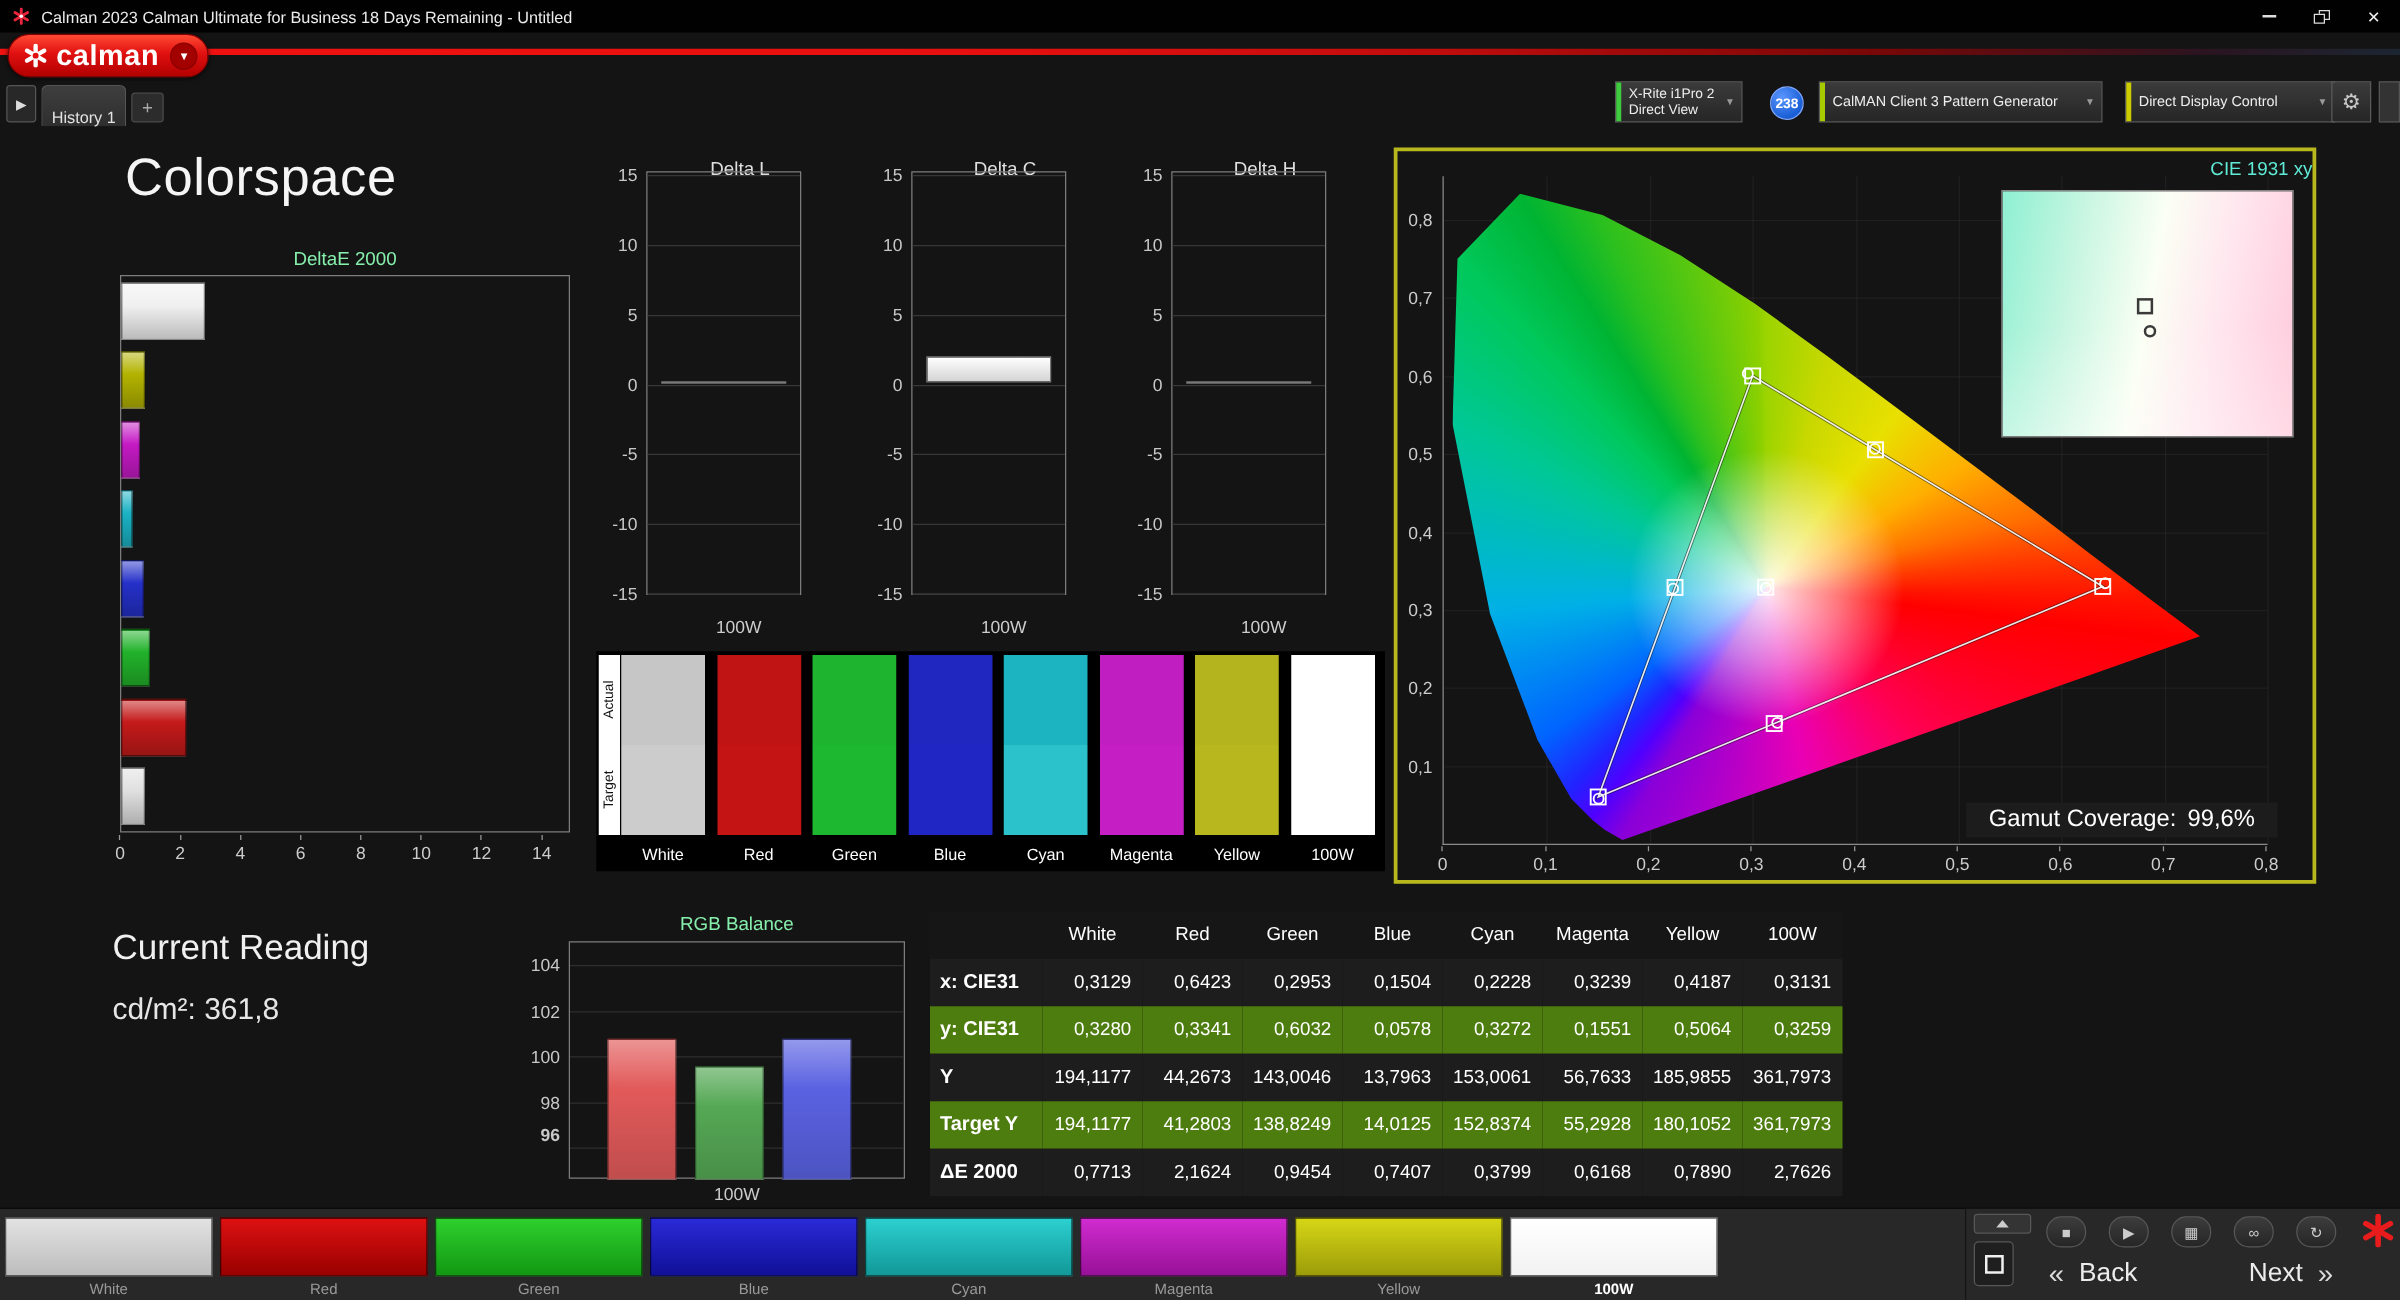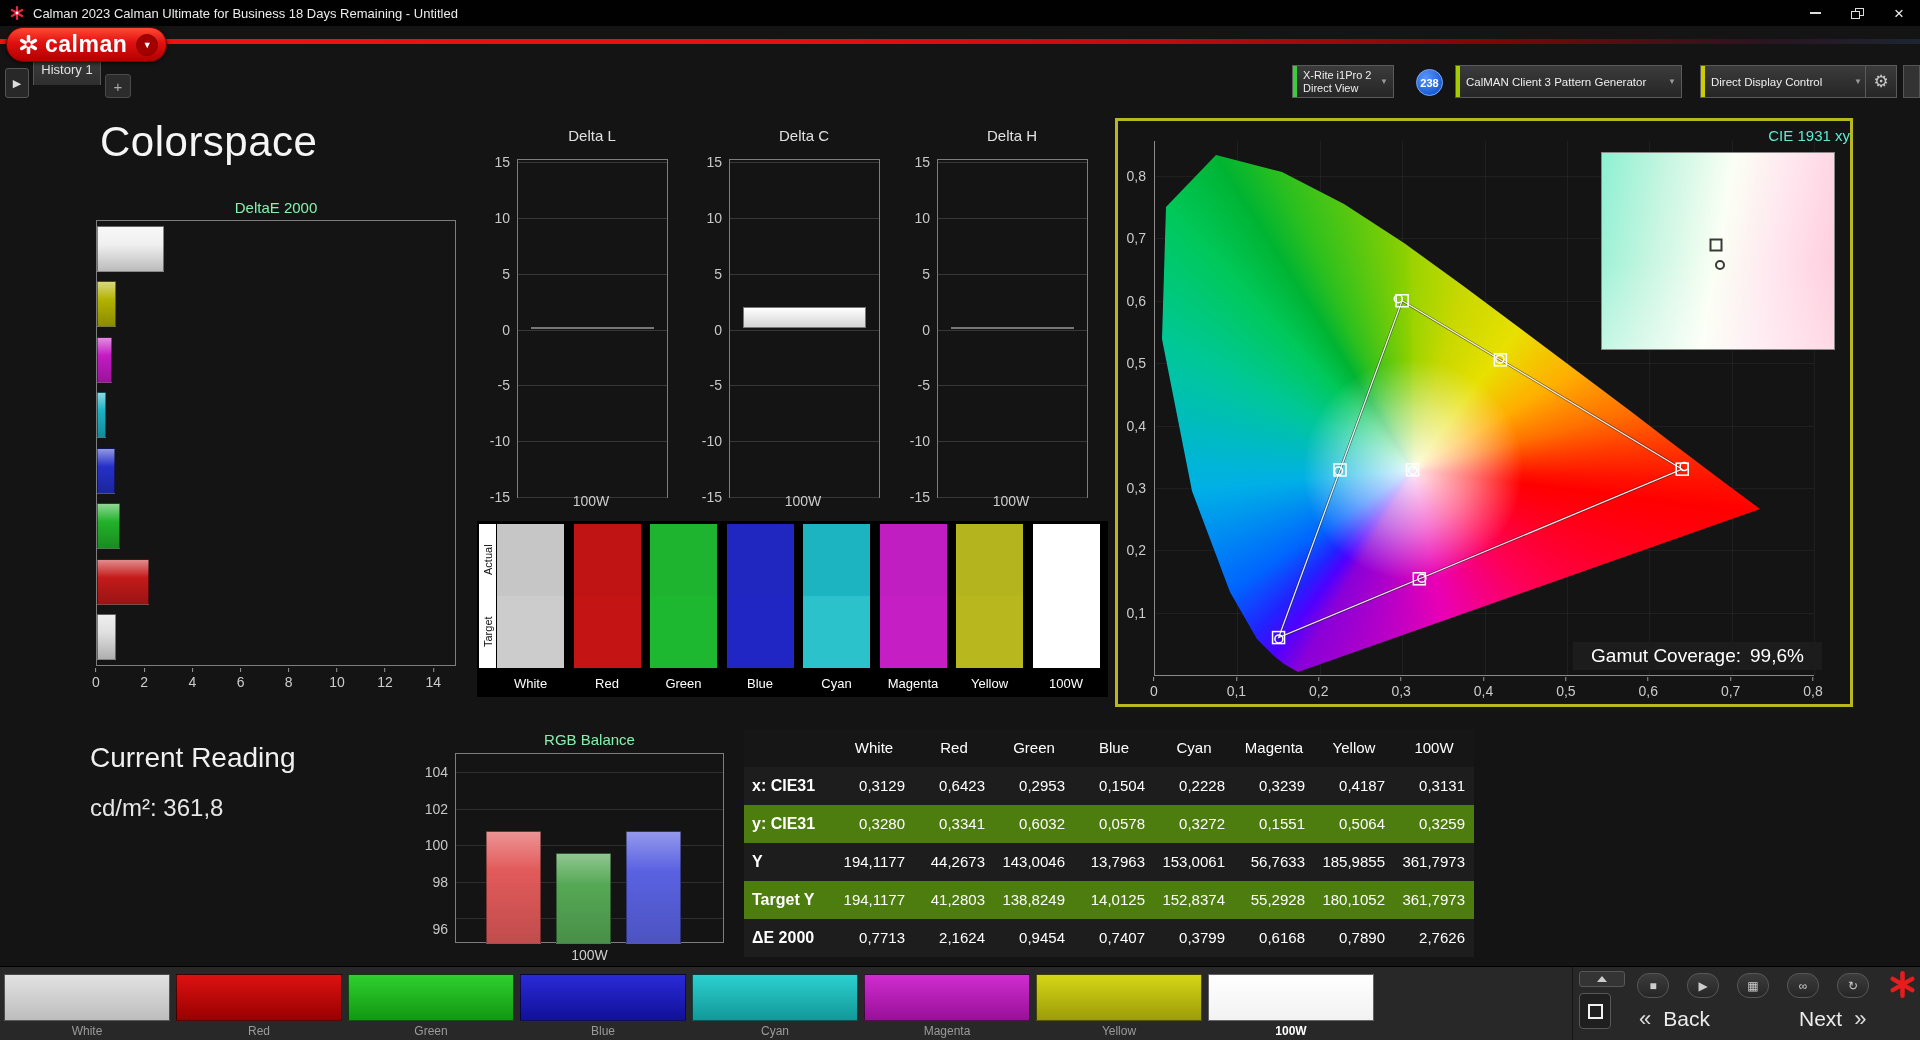--- a/index.html
+++ b/index.html
@@ -21,23 +21,23 @@
   background:linear-gradient(90deg,#f21212 0%,#e60f0f 42%,#c00c0c 60%,#7a0707 78%,#2a1420 92%,#1c2633 100%)}
 .calman-logo{position:absolute;top:27px;left:6px;height:35px;z-index:2;display:flex;align-items:center;gap:7px;
   padding:0 8px 0 12px;border-radius:18px;cursor:pointer;
   background:linear-gradient(180deg,#ff4a33 0%,#e01010 45%,#b30000 100%);border:1px solid #7d0000;box-shadow:0 1px 4px rgba(0,0,0,.7)}
 .logo-text{color:#fff;font-size:23px;font-weight:700;letter-spacing:.5px}
 .logo-caret{margin-left:2px;width:22px;height:22px;border-radius:50%;background:#a30000;color:#fff;font-size:9px;
   display:flex;align-items:center;justify-content:center;border:1px solid #8a0000}
 
 .run-btn{position:absolute;left:5px;top:68px;width:24px;height:30px;background:#282828;border:1px solid #555;border-radius:3px;
   color:#ddd;font-size:11px;display:flex;align-items:center;justify-content:center;cursor:pointer}
-.tab{position:absolute;left:33px;top:52px;width:68px;height:33px;background:linear-gradient(#3e3e3e,#2e2e2e);
+.tab{position:absolute;left:33px;top:68px;width:68px;height:33px;background:linear-gradient(#3e3e3e,#2e2e2e);
   border:1px solid #555;border-bottom:none;border-radius:5px 5px 0 0;color:#e2e2e2;font-size:13px;
-  display:flex;align-items:center;justify-content:center;cursor:pointer}
+  display:flex;align-items:flex-end;justify-content:center;cursor:pointer}
 .tab-add{position:absolute;left:105px;top:74px;width:26px;height:24px;background:#2c2c2c;border:1px solid #4a4a4a;border-radius:3px;
   color:#aaa;font-size:15px;display:flex;align-items:center;justify-content:center;cursor:pointer}
 .device-dd{position:absolute;top:65px;height:33px;background:linear-gradient(#3b3b3b,#262626);border:1px solid #5a5a5a;
   color:#eee;display:flex;align-items:center;cursor:pointer}
 .dd-accent{position:absolute;left:0;top:0;bottom:0;width:4px}
 .dd-caret{position:absolute;right:5px;color:#999;font-size:8px}
 .dd-lines{padding-left:10px;display:flex;flex-direction:column;font-size:11px;line-height:12.5px}
 .dd-single{padding-left:10px;font-size:11.5px;white-space:nowrap}
 .badge{position:absolute;left:1416px;top:69px;width:27px;height:27px;border-radius:50%;cursor:pointer;
   background:radial-gradient(circle at 35% 30%,#5a95ff,#1a5fd6 70%);border:1px solid #7fa8ff;
@@ -52,21 +52,21 @@
 #de-plot{position:absolute;left:96px;top:220px;width:360px;height:446px;border:1px solid #7d7d7d}
 .de-row{height:55.5px;display:flex;align-items:center}
 .de-bar{height:46px;border:1px solid rgba(0,0,0,.45)}
 #de-xaxis{position:absolute;left:96px;top:668px;width:362px;height:24px}
 .de-xtick{position:absolute;top:0;transform:translateX(-50%);display:flex;flex-direction:column;align-items:center}
 .tickmark{width:1px;height:4px;background:#999}
 .ticklabel{font-size:14px;color:#ccc;margin-top:2px;white-space:nowrap}
 
 .delta-chart{position:absolute;top:127px;width:150px}
 .d-title{width:150px;text-align:center;font-size:15px;color:#e0e0e0}
-.d-plot{position:absolute;top:32px;left:0;width:151px;height:339px;border:1px solid #7d7d7d}
+.d-plot{position:absolute;top:10px;left:0;width:124px;height:339px;border:1px solid #7d7d7d}
 .d-grid{position:absolute;left:0;right:0;height:1px;background:#373737}
 .d-tick{position:absolute;right:calc(100% + 8px);transform:translateY(-50%);font-size:14px;color:#c8c8c8;white-space:nowrap}
 .d-bar{position:absolute;left:9%;width:82%;background:linear-gradient(#ffffff,#d4d4d4);border:1px solid #777}
 .d-xlabel{position:absolute;top:366px;left:0;width:148px;text-align:center;font-size:14px;color:#ccc}
 
 #swatch-strip{position:absolute;left:477px;top:521px;width:631px;height:176px;background:#000}
 .strip-side{position:absolute;left:2px;top:3px;width:17px;height:144px;background:#fff;display:flex;flex-direction:column}
 .strip-side-label{flex:1;display:flex;align-items:center;justify-content:center;writing-mode:vertical-rl;transform:rotate(180deg);
   font-size:11px;color:#111}
 .sw-col{position:absolute;top:3px;width:67px;height:170px}
@@ -498,21 +498,21 @@
   <div id="rgb-plot">
       <div class="d-grid" style="top: 18.2692px; background: rgb(46, 46, 46);"></div>
       <div class="d-tick" style="top: 18.2692px;">104</div>
       <div class="d-grid" style="top: 54.8077px; background: rgb(46, 46, 46);"></div>
       <div class="d-tick" style="top: 54.8077px;">102</div>
       <div class="d-grid" style="top: 91.3462px; background: rgb(46, 46, 46);"></div>
       <div class="d-tick" style="top: 91.3462px;">100</div>
       <div class="d-grid" style="top: 127.885px; background: rgb(46, 46, 46);"></div>
       <div class="d-tick" style="top: 127.885px;">98</div>
       <div class="d-grid" style="top: 164.423px; background: rgb(46, 46, 46);"></div>
-      <div class="d-tick" style="top: 175px;">96</div>
+      <div class="d-tick" style="top: 154px; font-weight: bold;">96</div>
       <div class="rgb-bar" style="left: 30px; top: 76.7308px; height: 113.269px; background: linear-gradient(rgba(255, 255, 255, 0.35), rgba(255, 255, 255, 0) 35%, rgba(0, 0, 0, 0.15)), rgb(226, 90, 90);"></div>
       <div class="rgb-bar" style="left: 100px; top: 98.6538px; height: 91.3462px; background: linear-gradient(rgba(255, 255, 255, 0.35), rgba(255, 255, 255, 0) 35%, rgba(0, 0, 0, 0.15)), rgb(85, 168, 85);"></div>
       <div class="rgb-bar" style="left: 170px; top: 76.7308px; height: 113.269px; background: linear-gradient(rgba(255, 255, 255, 0.35), rgba(255, 255, 255, 0) 35%, rgba(0, 0, 0, 0.15)), rgb(90, 98, 226);"></div>
     </div>
   <div class="rgb-xlabel">100W</div>
 
   <div id="mtable">
       <div class="th"></div>
       <div class="th">White</div>
       <div class="th">Red</div>

